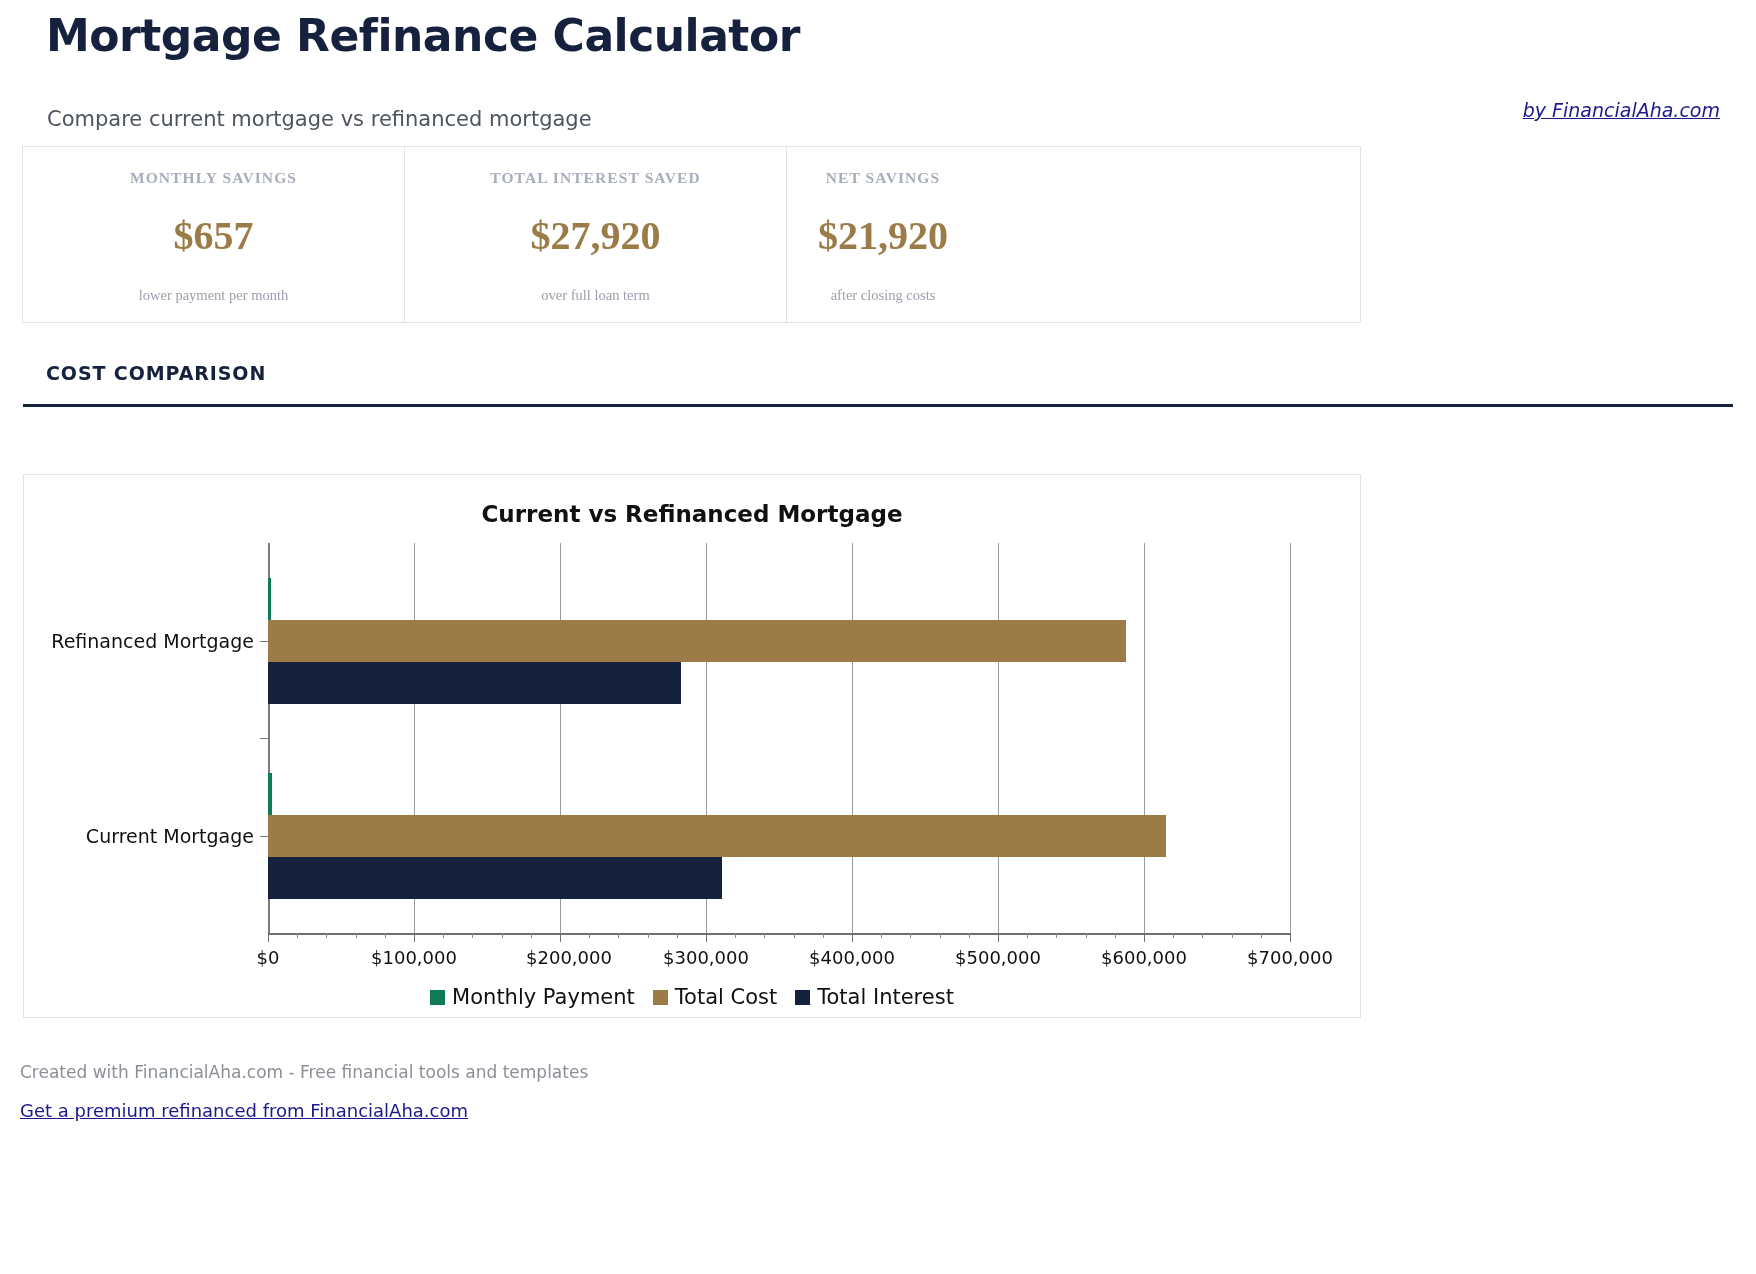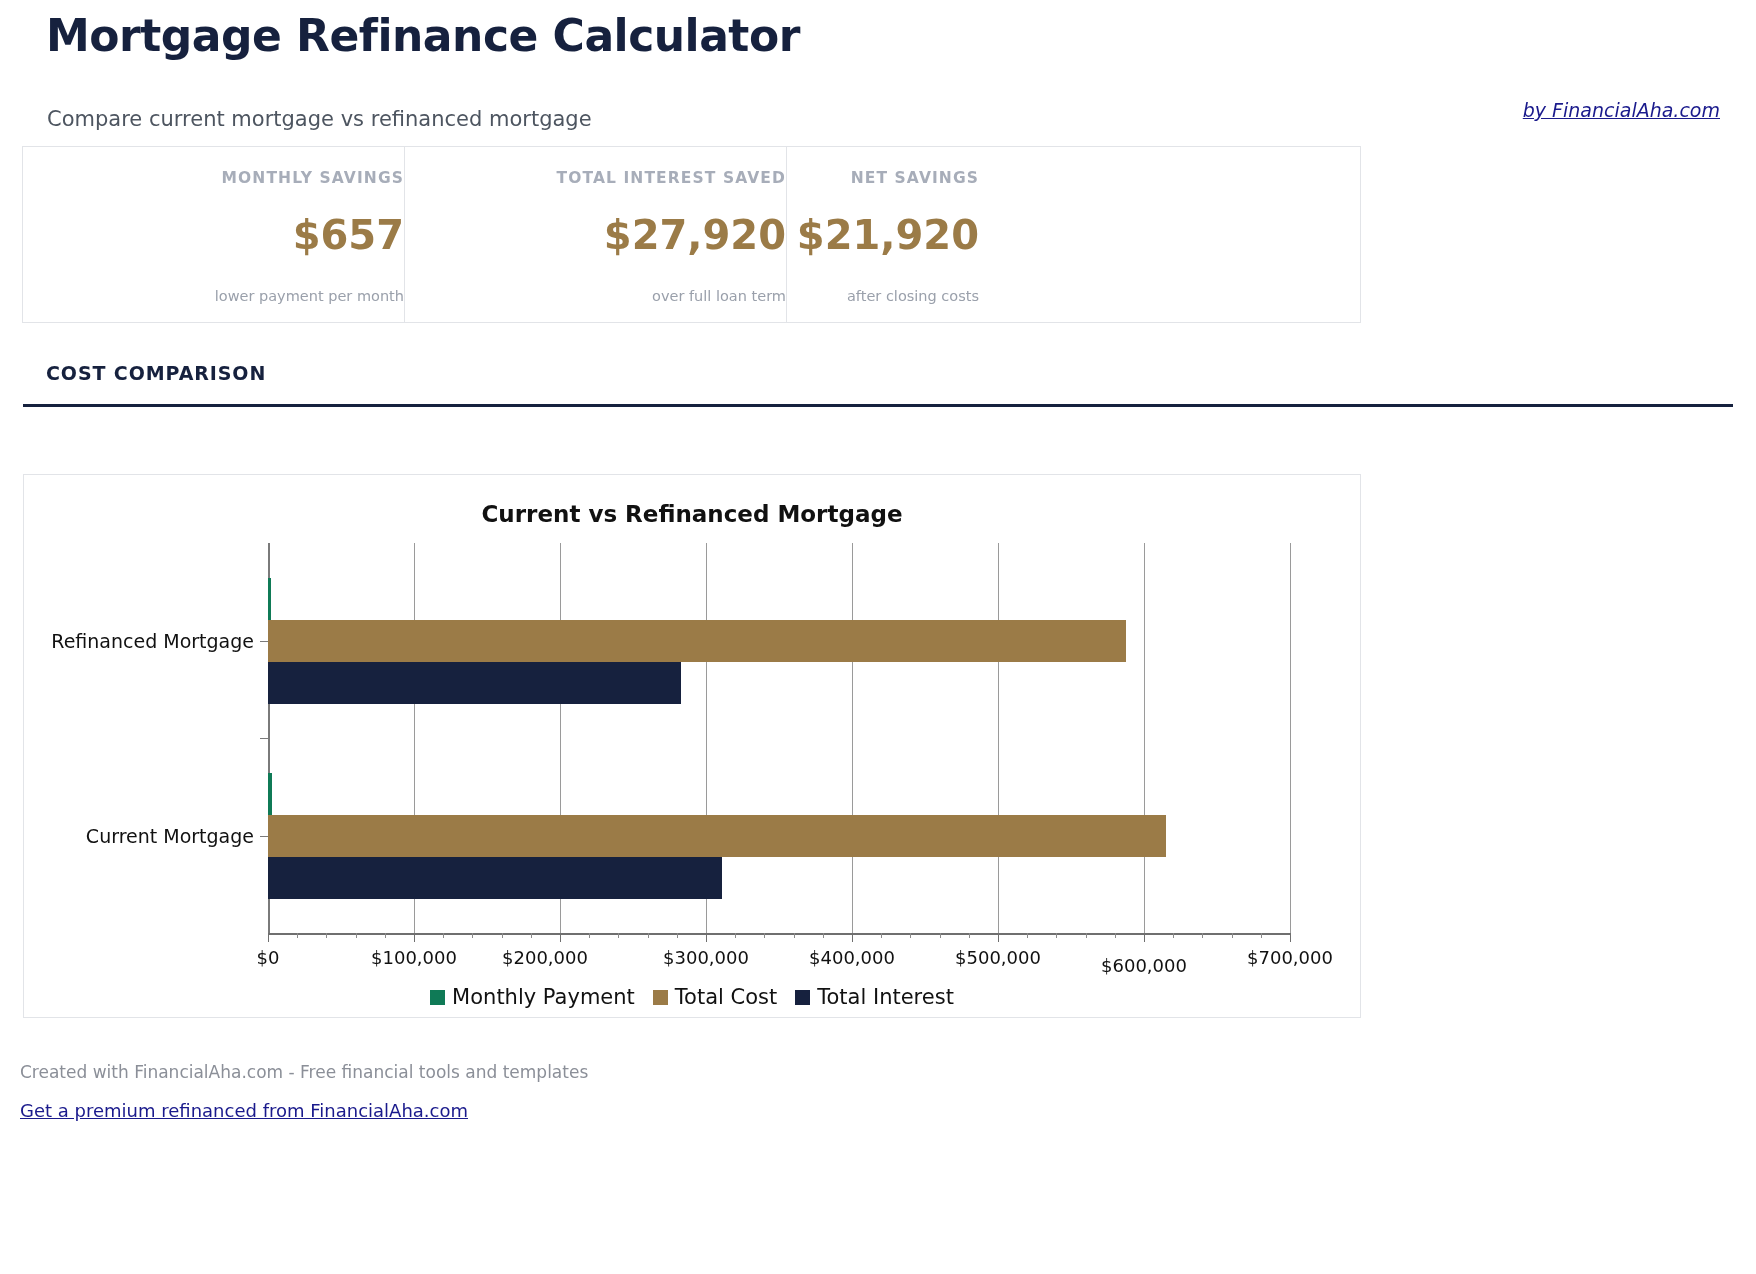--- a/index.html
+++ b/index.html
@@ -46,23 +46,24 @@
     left: 22px; top: 146px;
     width: 1339px; height: 177px;
     display: flex;
     border: 1px solid #e2e4e8;
     background: #fff;
   }
   .kpi-card {
     border-right: 1px solid #e2e4e8;
     display: flex;
     flex-direction: column;
-    align-items: flex-end;
+    align-items: center;
     padding-top: 22px;
     position: relative;
+    font-family: Liberation Serif, serif;
   }
   .kpi-card:last-child { border-right: none; }
   .kpi-card.c0 { width: 382px; }
   .kpi-card.c1 { width: 383px; }
   .kpi-card.c2 { width: 382px; }
   .kpi-card.c3 { width: 192px; }
 
   .kpi-label {
     font-size: 15.5px;
     font-weight: 700;
@@ -262,21 +263,21 @@
         <div class="tick-minor" style="left: 116.8px;"></div>
         <div class="grid-v" style="left: 146px;"></div>
         <div class="tick-major" style="left: 146px;"></div>
         <div class="tick-label" style="left: 146px;">$100,000</div>
         <div class="tick-minor" style="left: 175.2px;"></div>
         <div class="tick-minor" style="left: 204.4px;"></div>
         <div class="tick-minor" style="left: 233.6px;"></div>
         <div class="tick-minor" style="left: 262.8px;"></div>
         <div class="grid-v" style="left: 292px;"></div>
         <div class="tick-major" style="left: 292px;"></div>
-        <div class="tick-label" style="left: 277px; text-align: right;">$200,000</div>
+        <div class="tick-label" style="left: 301px; text-align: right;">$200,000</div>
         <div class="tick-minor" style="left: 321.2px;"></div>
         <div class="tick-minor" style="left: 350.4px;"></div>
         <div class="tick-minor" style="left: 379.6px;"></div>
         <div class="tick-minor" style="left: 408.8px;"></div>
         <div class="grid-v" style="left: 438px;"></div>
         <div class="tick-major" style="left: 438px;"></div>
         <div class="tick-label" style="left: 438px;">$300,000</div>
         <div class="tick-minor" style="left: 467.2px;"></div>
         <div class="tick-minor" style="left: 496.4px;"></div>
         <div class="tick-minor" style="left: 525.6px;"></div>
@@ -290,21 +291,21 @@
         <div class="tick-minor" style="left: 700.8px;"></div>
         <div class="grid-v" style="left: 730px;"></div>
         <div class="tick-major" style="left: 730px;"></div>
         <div class="tick-label" style="left: 730px;">$500,000</div>
         <div class="tick-minor" style="left: 759.2px;"></div>
         <div class="tick-minor" style="left: 788.4px;"></div>
         <div class="tick-minor" style="left: 817.6px;"></div>
         <div class="tick-minor" style="left: 846.8px;"></div>
         <div class="grid-v" style="left: 876px;"></div>
         <div class="tick-major" style="left: 876px;"></div>
-        <div class="tick-label" style="left: 876px; margin-top: 8px;">$600,000</div>
+        <div class="tick-label" style="left: 876px;">$600,000</div>
         <div class="tick-minor" style="left: 905.2px;"></div>
         <div class="tick-minor" style="left: 934.4px;"></div>
         <div class="tick-minor" style="left: 963.6px;"></div>
         <div class="tick-minor" style="left: 992.8px;"></div>
         <div class="grid-v" style="left: 1022px;"></div>
         <div class="tick-major" style="left: 1022px;"></div>
         <div class="tick-label" style="left: 1022px;">$700,000</div>
         <div class="bar mp" style="top: 229.5px; width: 3.5989px; background: rgb(15, 122, 86);"></div>
         <div class="bar tc" style="top: 271.5px; width: 897.9px; background: rgb(155, 123, 71);"></div>
         <div class="bar ti" style="top: 313.5px; width: 454.06px; background: rgb(22, 33, 62);"></div>

